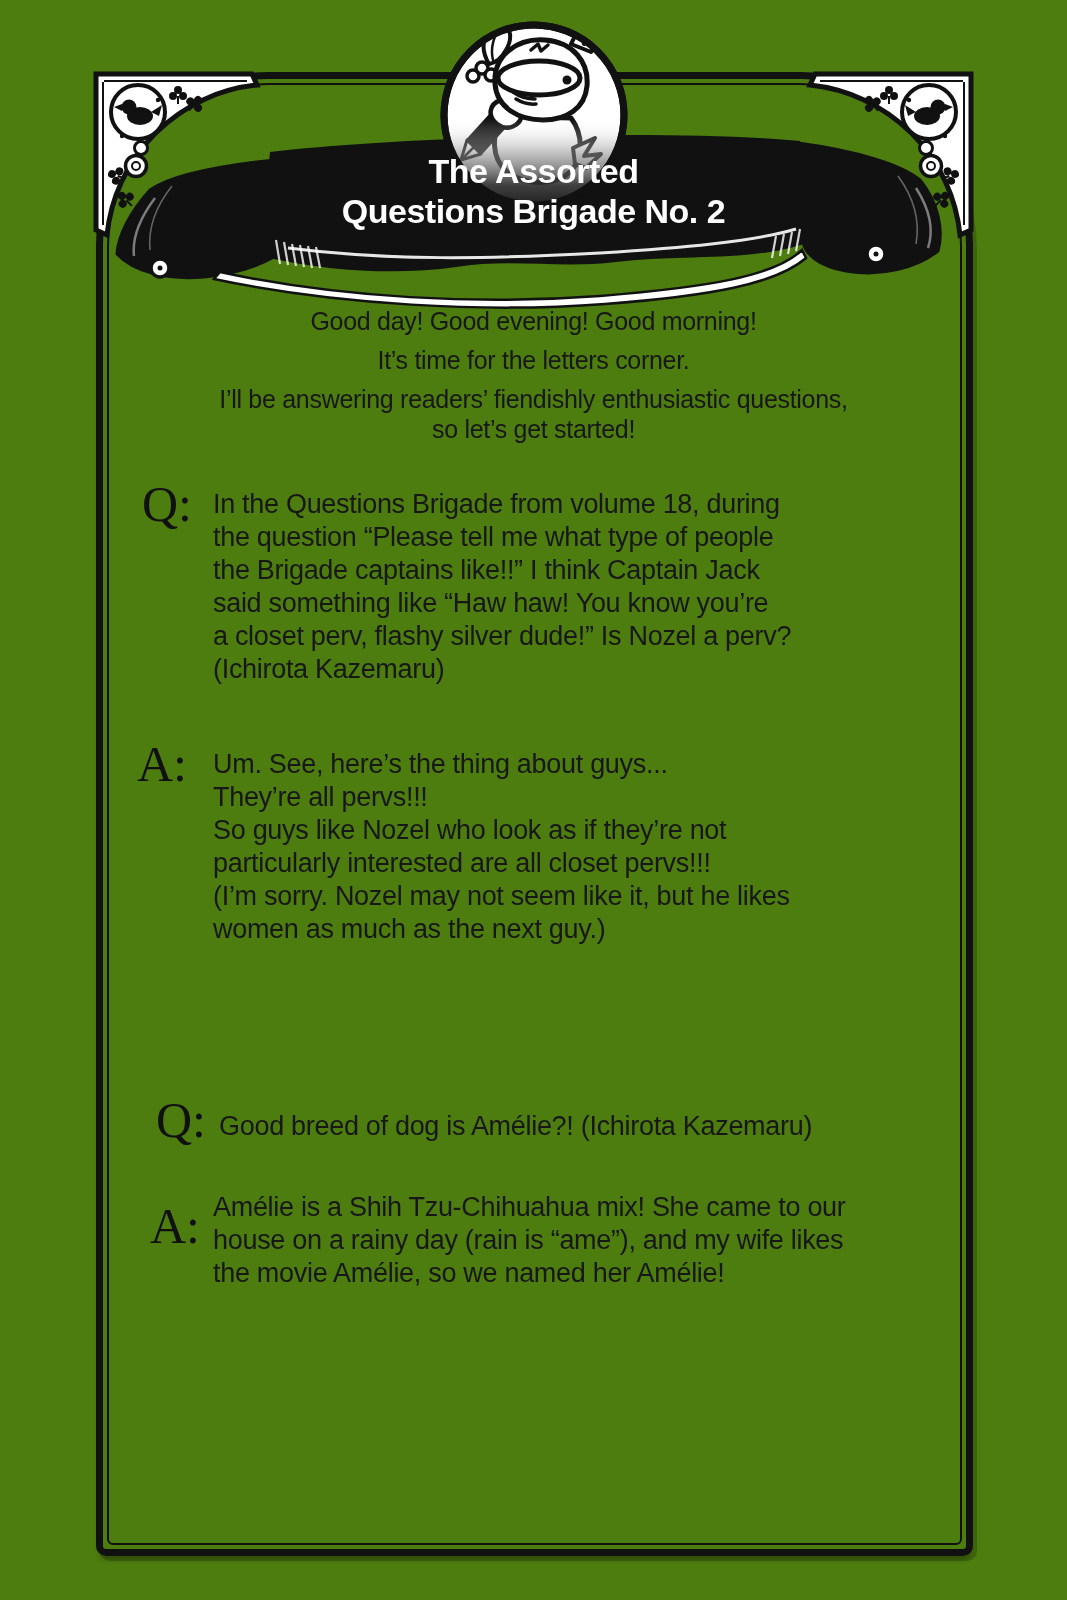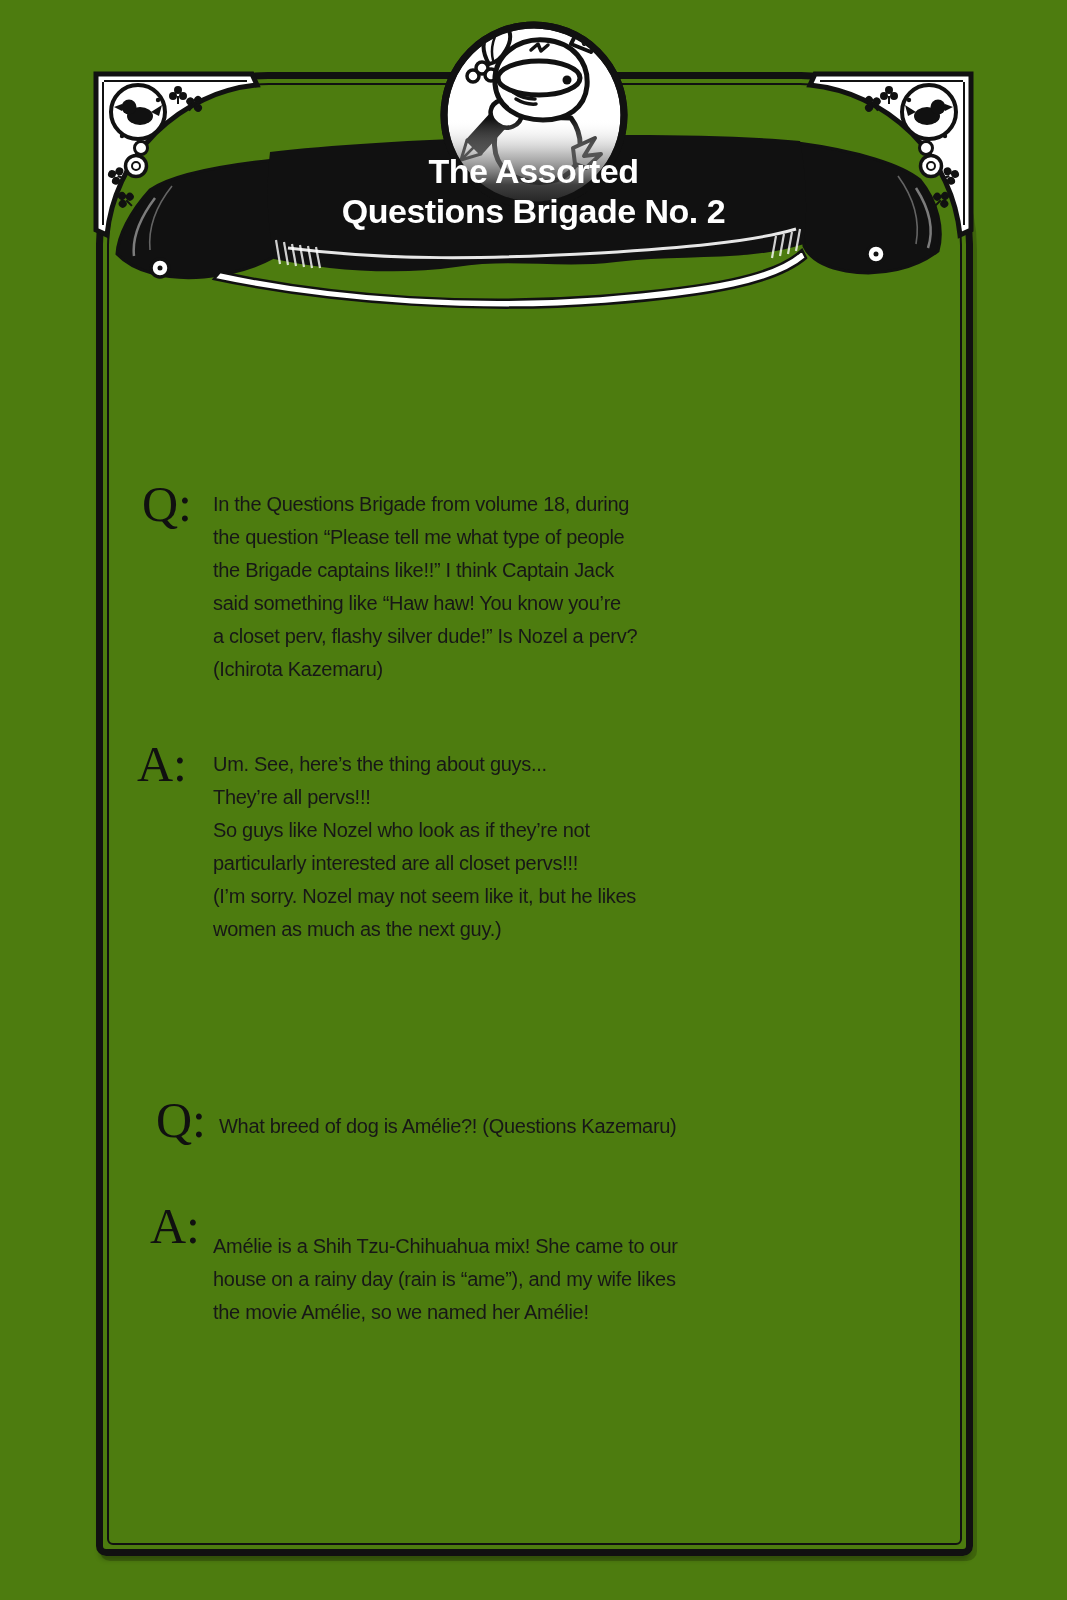--- a/index.html
+++ b/index.html
@@ -31,30 +31,30 @@
         font-family:"Liberation Sans",sans-serif;}
 
   
   .intro{position:absolute;left:100px;width:867px;top:306px;text-align:center;z-index:3;
          font-size:25px;line-height:30px;letter-spacing:-.3px;color:#171717;}
   .intro p{margin:0 0 9px 0;}
 
   
   .qa-label{position:absolute;z-index:3;font-family:"Liberation Serif",serif;
             font-size:50px;line-height:52px;color:#101010;}
-  .qa-text{position:absolute;z-index:3;font-size:20px;line-height:33px;
+  .qa-text{position:absolute;z-index:3;font-size:27px;line-height:33px;
            letter-spacing:-.3px;color:#171717;white-space:nowrap;}
   #q1-label{left:142px;top:478px;}
   #q1-text{left:213px;top:488px;}
   #a1-label{left:137px;top:738px;}
   #a1-text{left:213px;top:748px;}
   #q2-label{left:156px;top:1094px;}
   #q2-text{left:219px;top:1110px;}
   #a2-label{left:150px;top:1200px;}
-  #a2-text{left:213px;top:1230px;}
+  #a2-text{left:213px;top:1191px;}
 </style>
 </head>
 <body>
 
 <div id="page">
 
   <div class="frame"></div>
 
   <div class="ribbon">
     <svg width="950" height="185" viewBox="0 0 950 185">
@@ -231,24 +231,29 @@
             <circle cx="-5" cy="6" r="3"></circle>
             <circle cx="5" cy="6" r="3"></circle>
             <line x1="0" y1="6" x2="0" y2="14"></line>
           </g>
       </g>
       <circle cx="66" cy="30" r="2.2" fill="#111"></circle>
       <circle cx="30" cy="66" r="2.2" fill="#111"></circle>
     </svg>
   </div>
 
+  <div class="intro">
+    <p>Good day! Good evening! Good morning!</p>
+    <p>It’s time for the letters corner.</p>
+    <p>I’ll be answering readers’ fiendishly enthusiastic questions,<br>so let’s get started!</p>
+  </div>
 
   <div class="qa-label" id="q1-label">Q:</div>
   <div class="qa-text" id="q1-text">In the Questions Brigade from volume 18, during<br>the question “Please tell me what type of people<br>the Brigade captains like!!” I think Captain Jack<br>said something like “Haw haw! You know you’re<br>a closet perv, flashy silver dude!” Is Nozel a perv?<br>(Ichirota Kazemaru)</div>
   <div class="qa-label" id="a1-label">A:</div>
   <div class="qa-text" id="a1-text">Um. See, here’s the thing about guys...<br>They’re all pervs!!!<br>So guys like Nozel who look as if they’re not<br>particularly interested are all closet pervs!!!<br>(I’m sorry. Nozel may not seem like it, but he likes<br>women as much as the next guy.)</div>
 
   <div class="qa-label" id="q2-label">Q:</div>
-  <div class="qa-text" id="q2-text">What breed of dog is Amélie?! (Questions Kazemaru)</div>
+  <div class="qa-text" id="q2-text">Good breed of dog is Amélie?! (Ichirota Kazemaru)</div>
   <div class="qa-label" id="a2-label">A:</div>
   <div class="qa-text" id="a2-text">Amélie is a Shih Tzu-Chihuahua mix! She came to our<br>house on a rainy day (rain is “ame”), and my wife likes<br>the movie Amélie, so we named her Amélie!</div>
 
 </div>
 
 </body></html>

